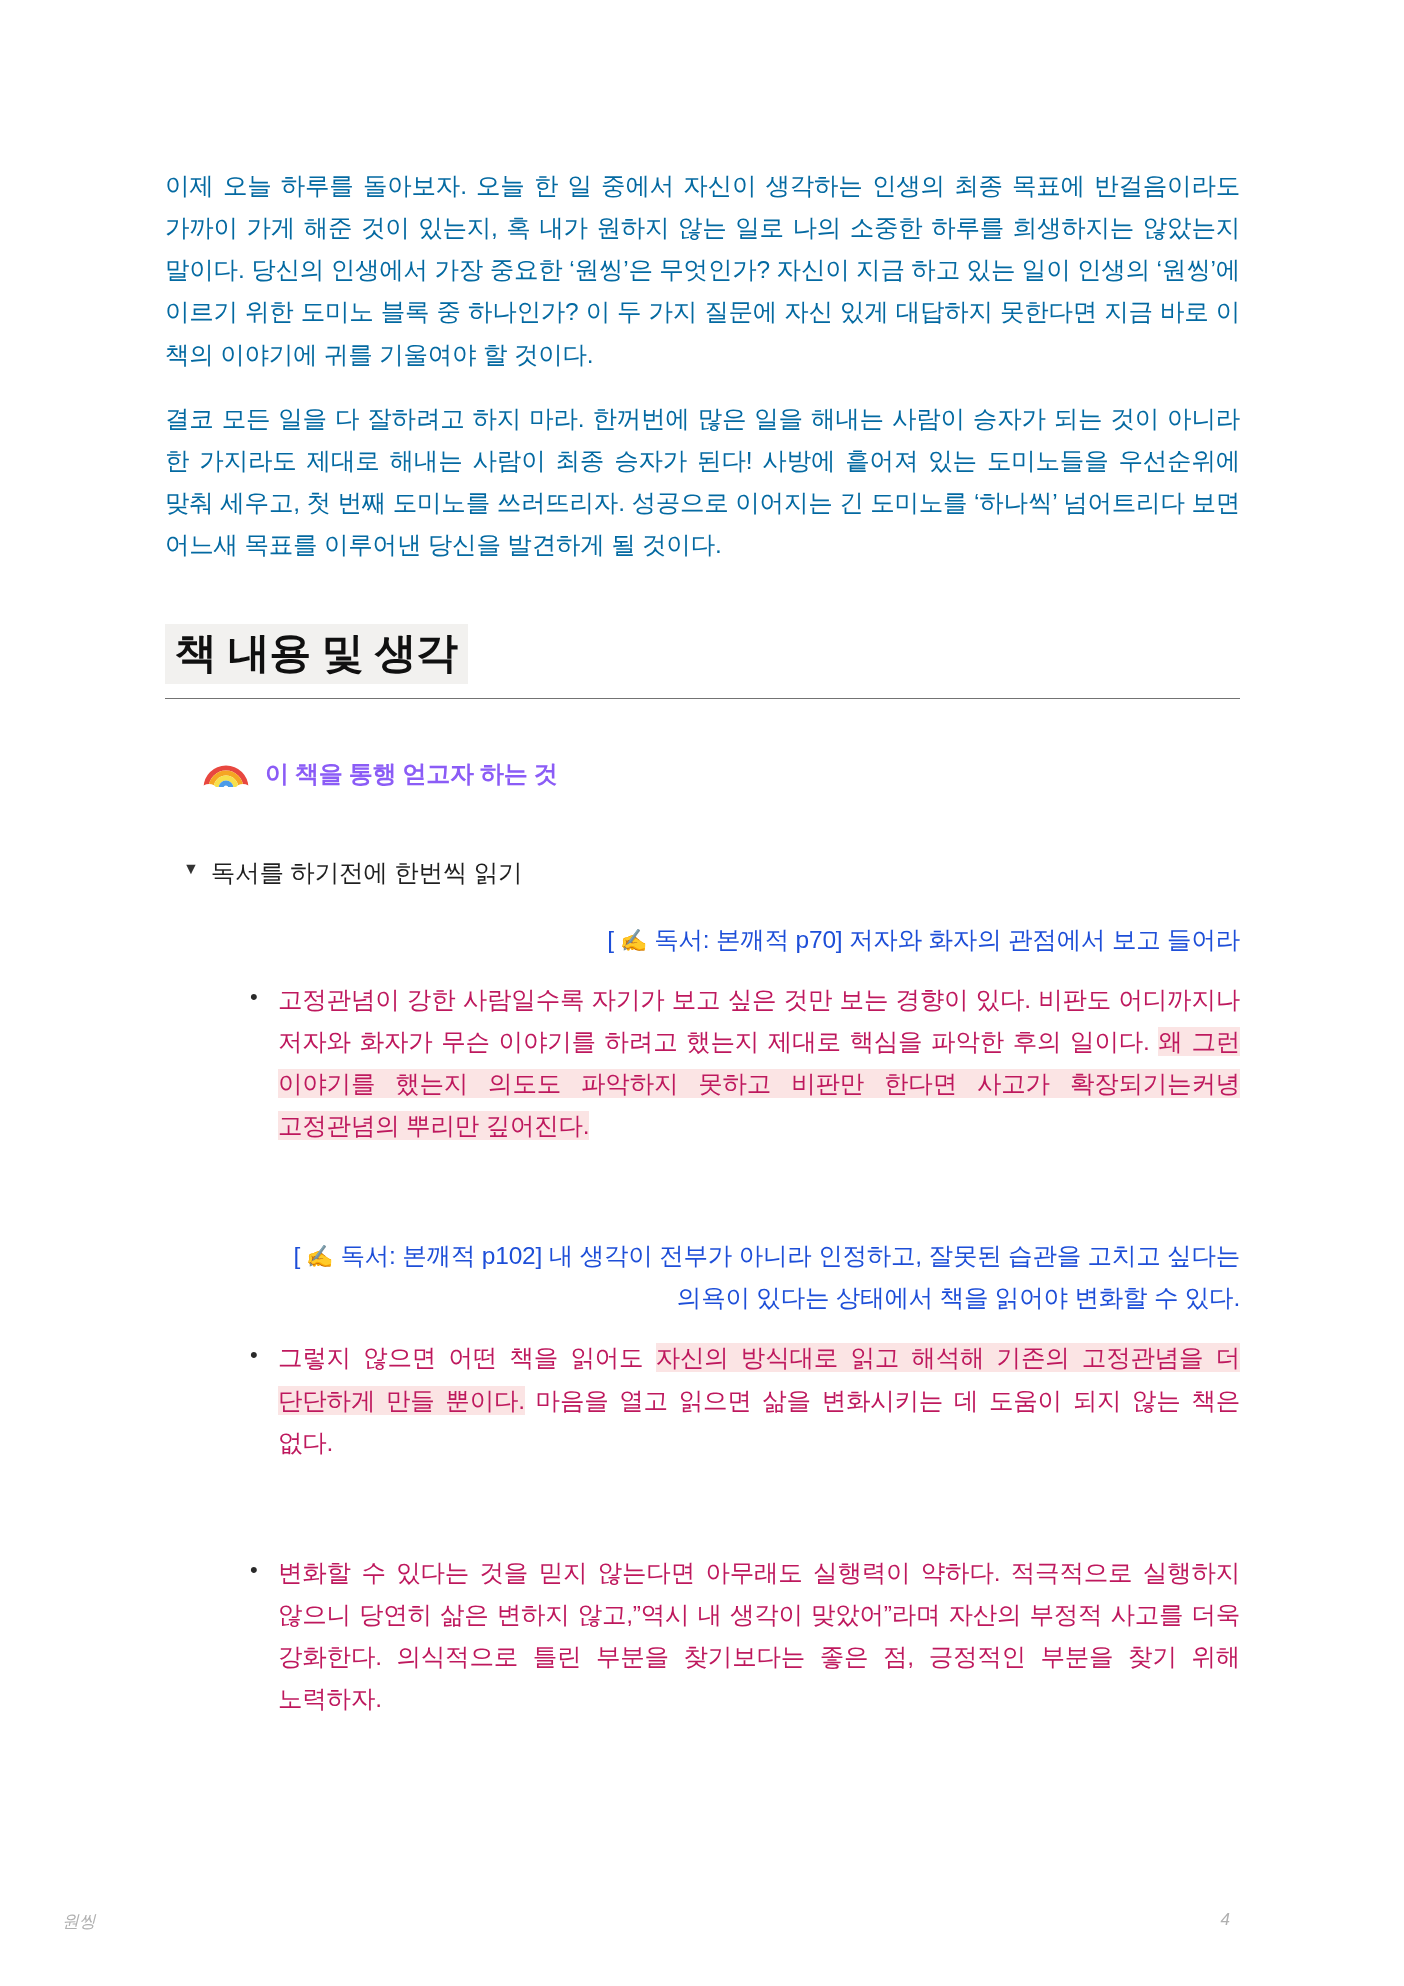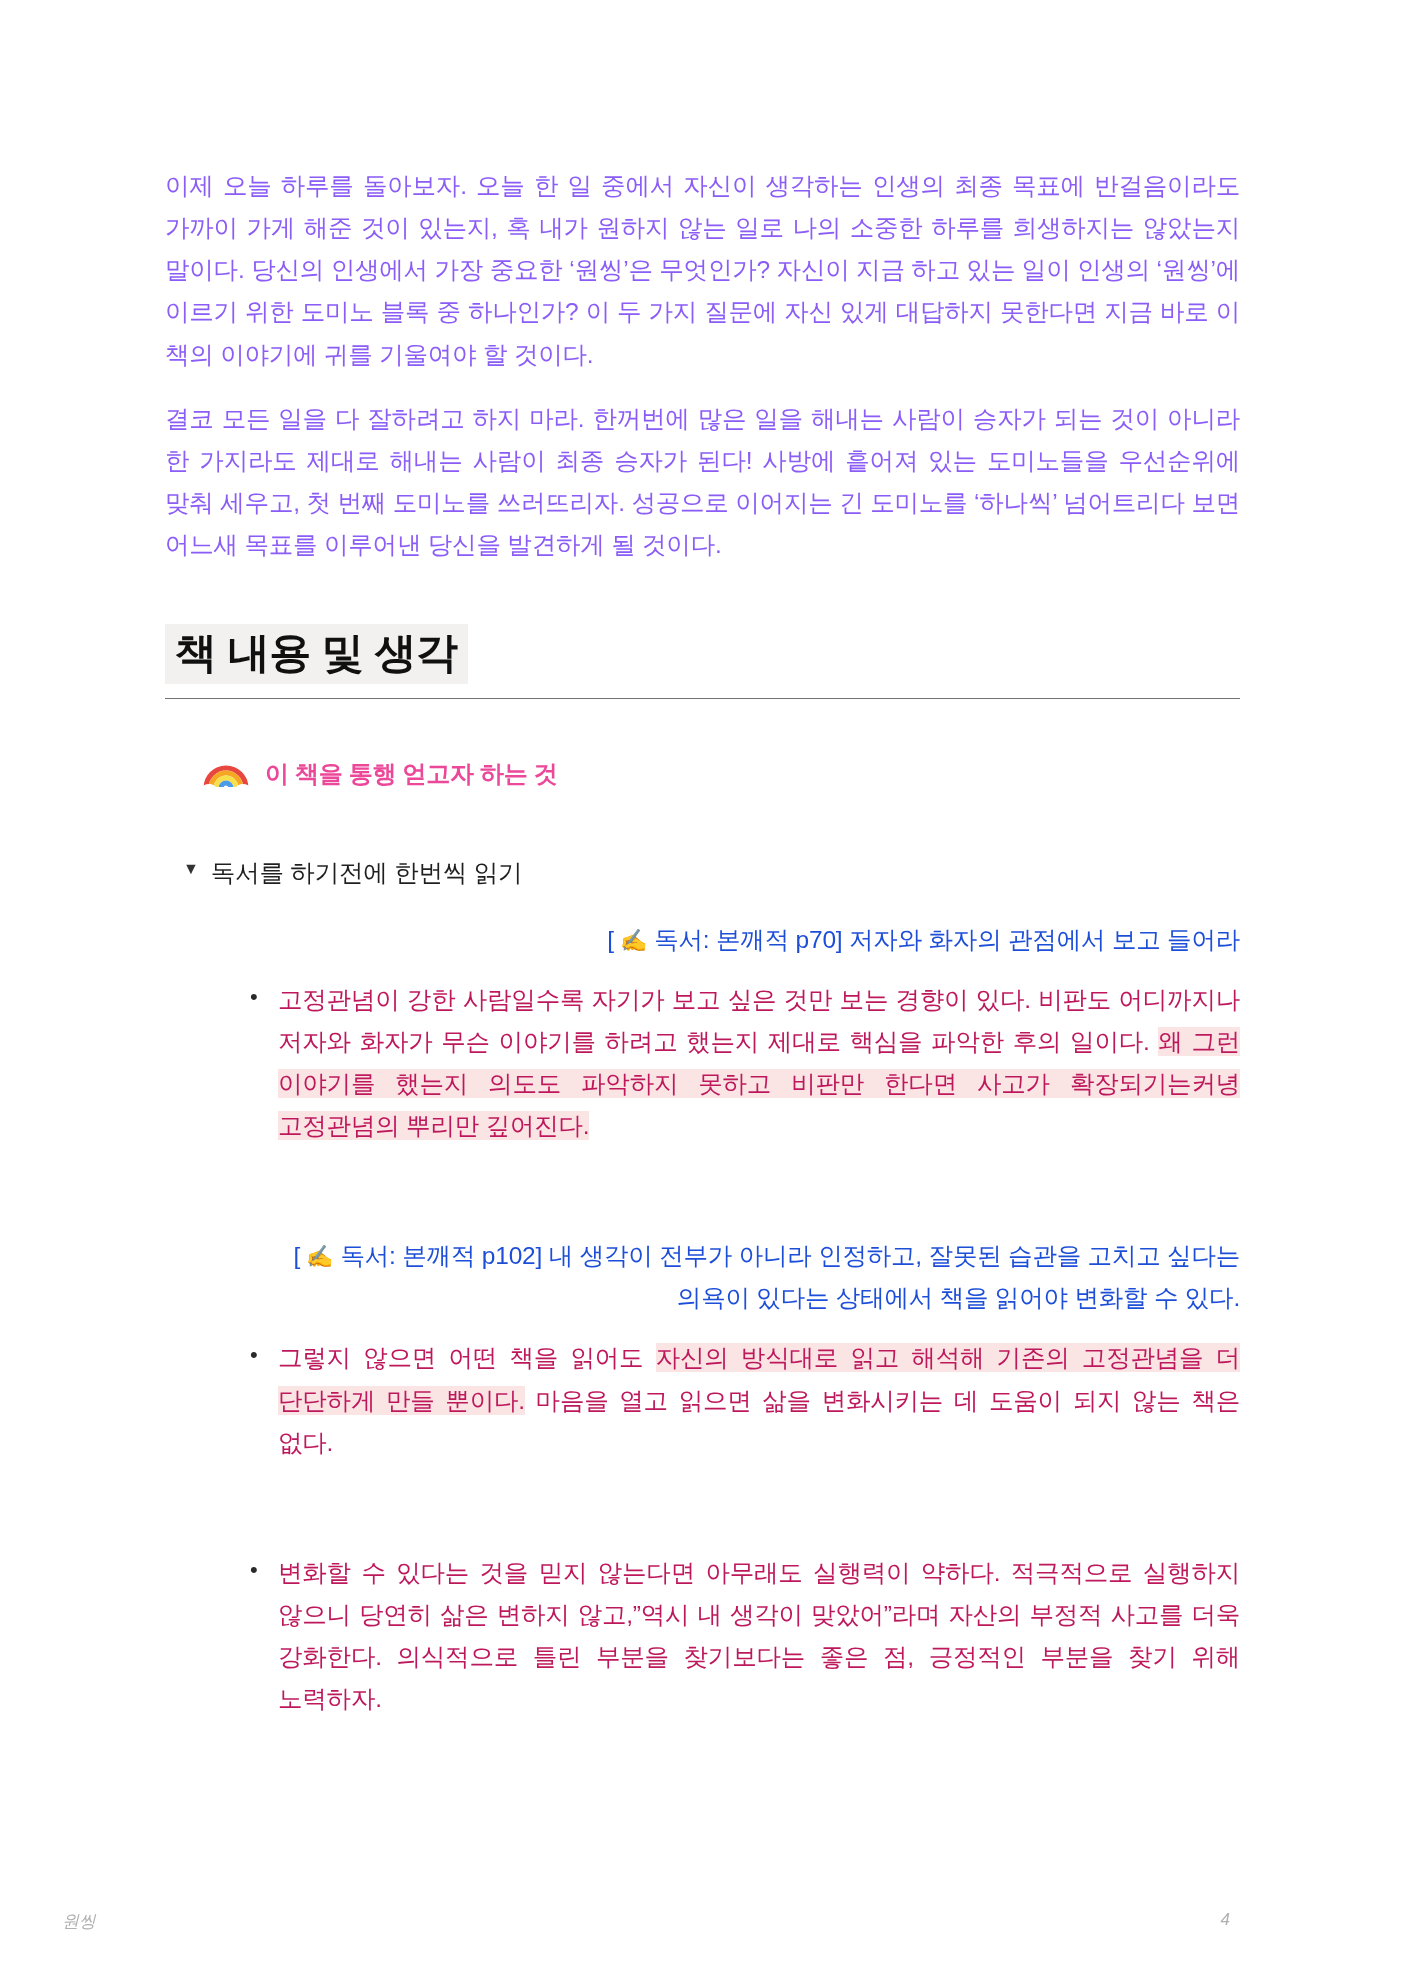--- a/index.html
+++ b/index.html
@@ -30,21 +30,21 @@
     left: 165px;
     top: 165px;
     width: 1075px;
   }
 
   
   .para {
     font-size: 24.5px;
     line-height: 1.72;
     letter-spacing: -0.2px;
-    color: #8b5cf6;
+    color: #0369a1;
     margin: 0 0 22px 0;
     text-align: justify;
     word-break: keep-all;
   }
   .para:last-of-type { margin-bottom: 0; }
 
   
   .section-heading-wrap {
     margin-top: 58px;
     border-bottom: 1px solid #737373;
@@ -74,21 +74,21 @@
     width: 46px;
     height: 34px;
     position: relative;
     flex: 0 0 auto;
   }
   .rainbow-icon svg { display: block; }
   .callout-text {
     font-size: 24px;
     font-weight: bold;
     letter-spacing: -0.3px;
-    color: #ec4899;
+    color: #8b5cf6;
   }
 
   
   .toggle-row {
     display: flex;
     align-items: flex-start;
     gap: 12px;
     margin-top: 62px;
     margin-left: 18px;
   }

